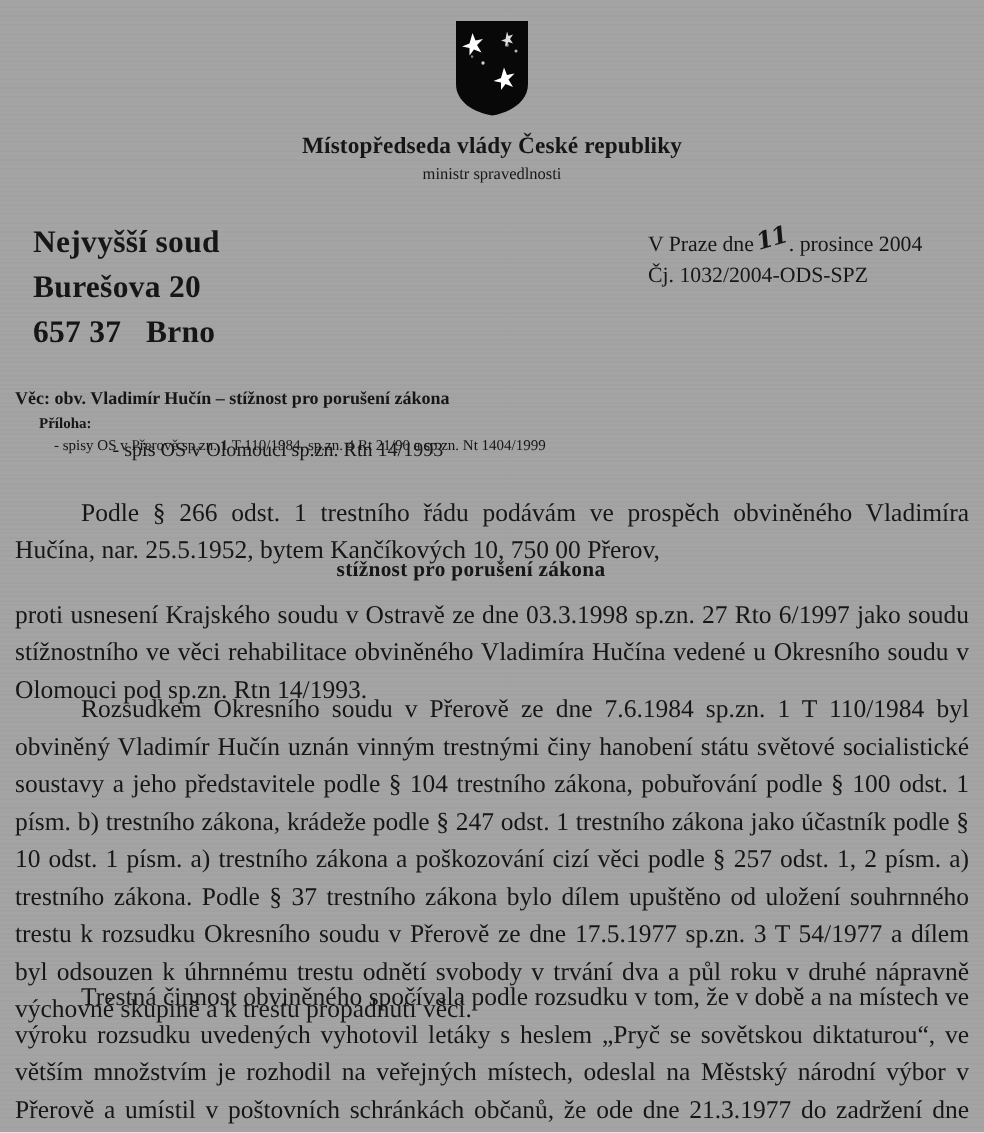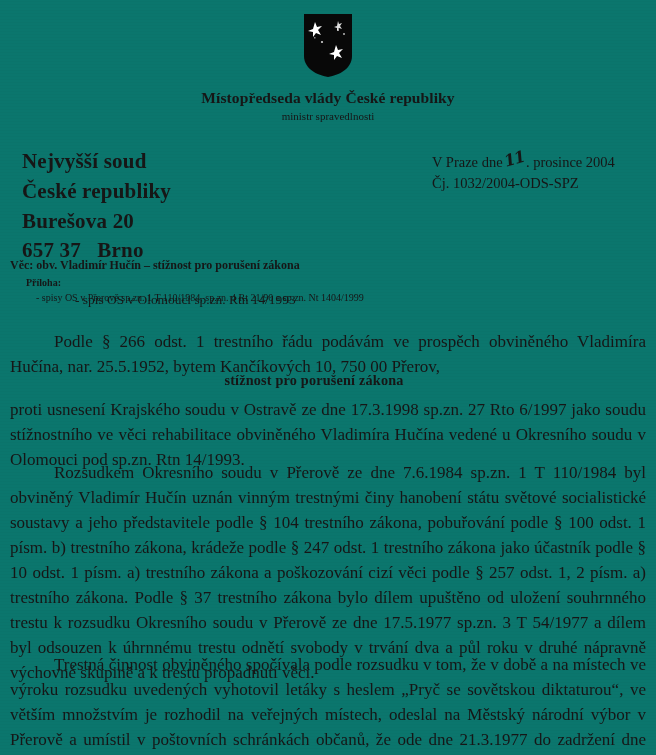--- a/index.html
+++ b/index.html
@@ -10,21 +10,21 @@
   }
   body {
     font-family: "Liberation Serif", "DejaVu Serif", serif;
     color: #1a1a1a;
   }
   #page {
     position: relative;
     width: 656px;
     height: 755px;
     overflow: hidden;
-    background: #0f766e;
+    background: #a3a3a3;
     margin: 0 auto;
   }
 
   
   .emblem-wrap {
     position: absolute;
     left: 0;
     top: 12px;
     width: 656px;
     text-align: center;
@@ -180,41 +180,40 @@
         </g>
       </svg>
     </span>
   </div>
 
   <div class="hdr hdr-1">Místopředseda vlády České republiky</div>
   <div class="hdr hdr-2">ministr spravedlnosti</div>
 
   <div class="addr">
     <div>Nejvyšší soud</div>
-    <div>České republiky</div>
     <div>Burešova 20</div>
     <div>657 37   Brno</div>
   </div>
 
   <div class="dateblock">
     <div class="dateline"><span>V Praze dne</span><span class="handwritten">11</span><span>. prosince 2004</span></div>
     <div>Čj. 1032/2004-ODS-SPZ</div>
   </div>
 
   <div class="subject"><span>Věc:</span>
     <span>obv. Vladimír Hučín – stížnost pro porušení zákona</span></div>
 
   <div class="encl"><span class="lbl">Příloha:</span>
     <span>- spisy OS v Přerově sp.zn. 1 T 110/1984, sp.zn. 4 Rt 21/90 a sp.zn. Nt 1404/1999</span></div>
   <div class="encl-2">- spis OS v Olomouci sp.zn. Rtn 14/1993</div>
 
   <div class="para indent p1">Podle § 266 odst. 1 trestního řádu podávám ve prospěch obviněného Vladimíra Hučína, nar. 25.5.1952, bytem Kančíkových 10, 750 00  Přerov,</div>
 
   <div class="centerhead">stížnost pro porušení zákona</div>
 
-  <div class="para p2">proti usnesení Krajského soudu v Ostravě ze dne 17.3.1998 sp.zn. 27 Rto 6/1997 jako soudu stížnostního ve věci rehabilitace obviněného Vladimíra Hučína vedené u Okresního soudu v Olomouci pod sp.zn. Rtn 14/1993.</div>
+  <div class="para p2">proti usnesení Krajského soudu v Ostravě ze dne 03.3.1998 sp.zn. 27 Rto 6/1997 jako soudu stížnostního ve věci rehabilitace obviněného Vladimíra Hučína vedené u Okresního soudu v Olomouci pod sp.zn. Rtn 14/1993.</div>
 
   <div class="para indent p3">Rozsudkem Okresního soudu v Přerově ze dne 7.6.1984 sp.zn. 1 T 110/1984 byl obviněný Vladimír Hučín uznán vinným trestnými činy hanobení státu světové socialistické soustavy a jeho představitele podle § 104 trestního zákona, pobuřování podle § 100 odst. 1 písm. b) trestního zákona, krádeže podle § 247 odst. 1 trestního zákona jako účastník podle § 10 odst. 1 písm. a) trestního zákona  a poškozování cizí věci podle § 257 odst. 1, 2 písm. a) trestního zákona. Podle § 37 trestního zákona bylo dílem upuštěno od uložení souhrnného trestu k rozsudku Okresního soudu v Přerově ze dne 17.5.1977 sp.zn. 3 T 54/1977 a dílem byl odsouzen k úhrnnému trestu odnětí svobody v trvání dva a půl roku v druhé nápravně výchovné skupině a k trestu propadnutí věci.</div>
 
   <div class="para indent p4">Trestná činnost obviněného spočívala podle rozsudku v tom, že v době a na místech ve výroku rozsudku uvedených vyhotovil letáky s heslem „Pryč se sovětskou diktaturou“, ve větším množstvím je rozhodil na veřejných místech, odeslal na Městský národní výbor v Přerově a umístil v poštovních schránkách občanů, že ode dne 21.3.1977 do zadržení dne 2.12.1983 za okolností popsaných ve výroku rozsudku vícekrát z nepřátelství ke</div>
 
   <div class="scan-noise"></div>
 </div>
 
 </body></html>

